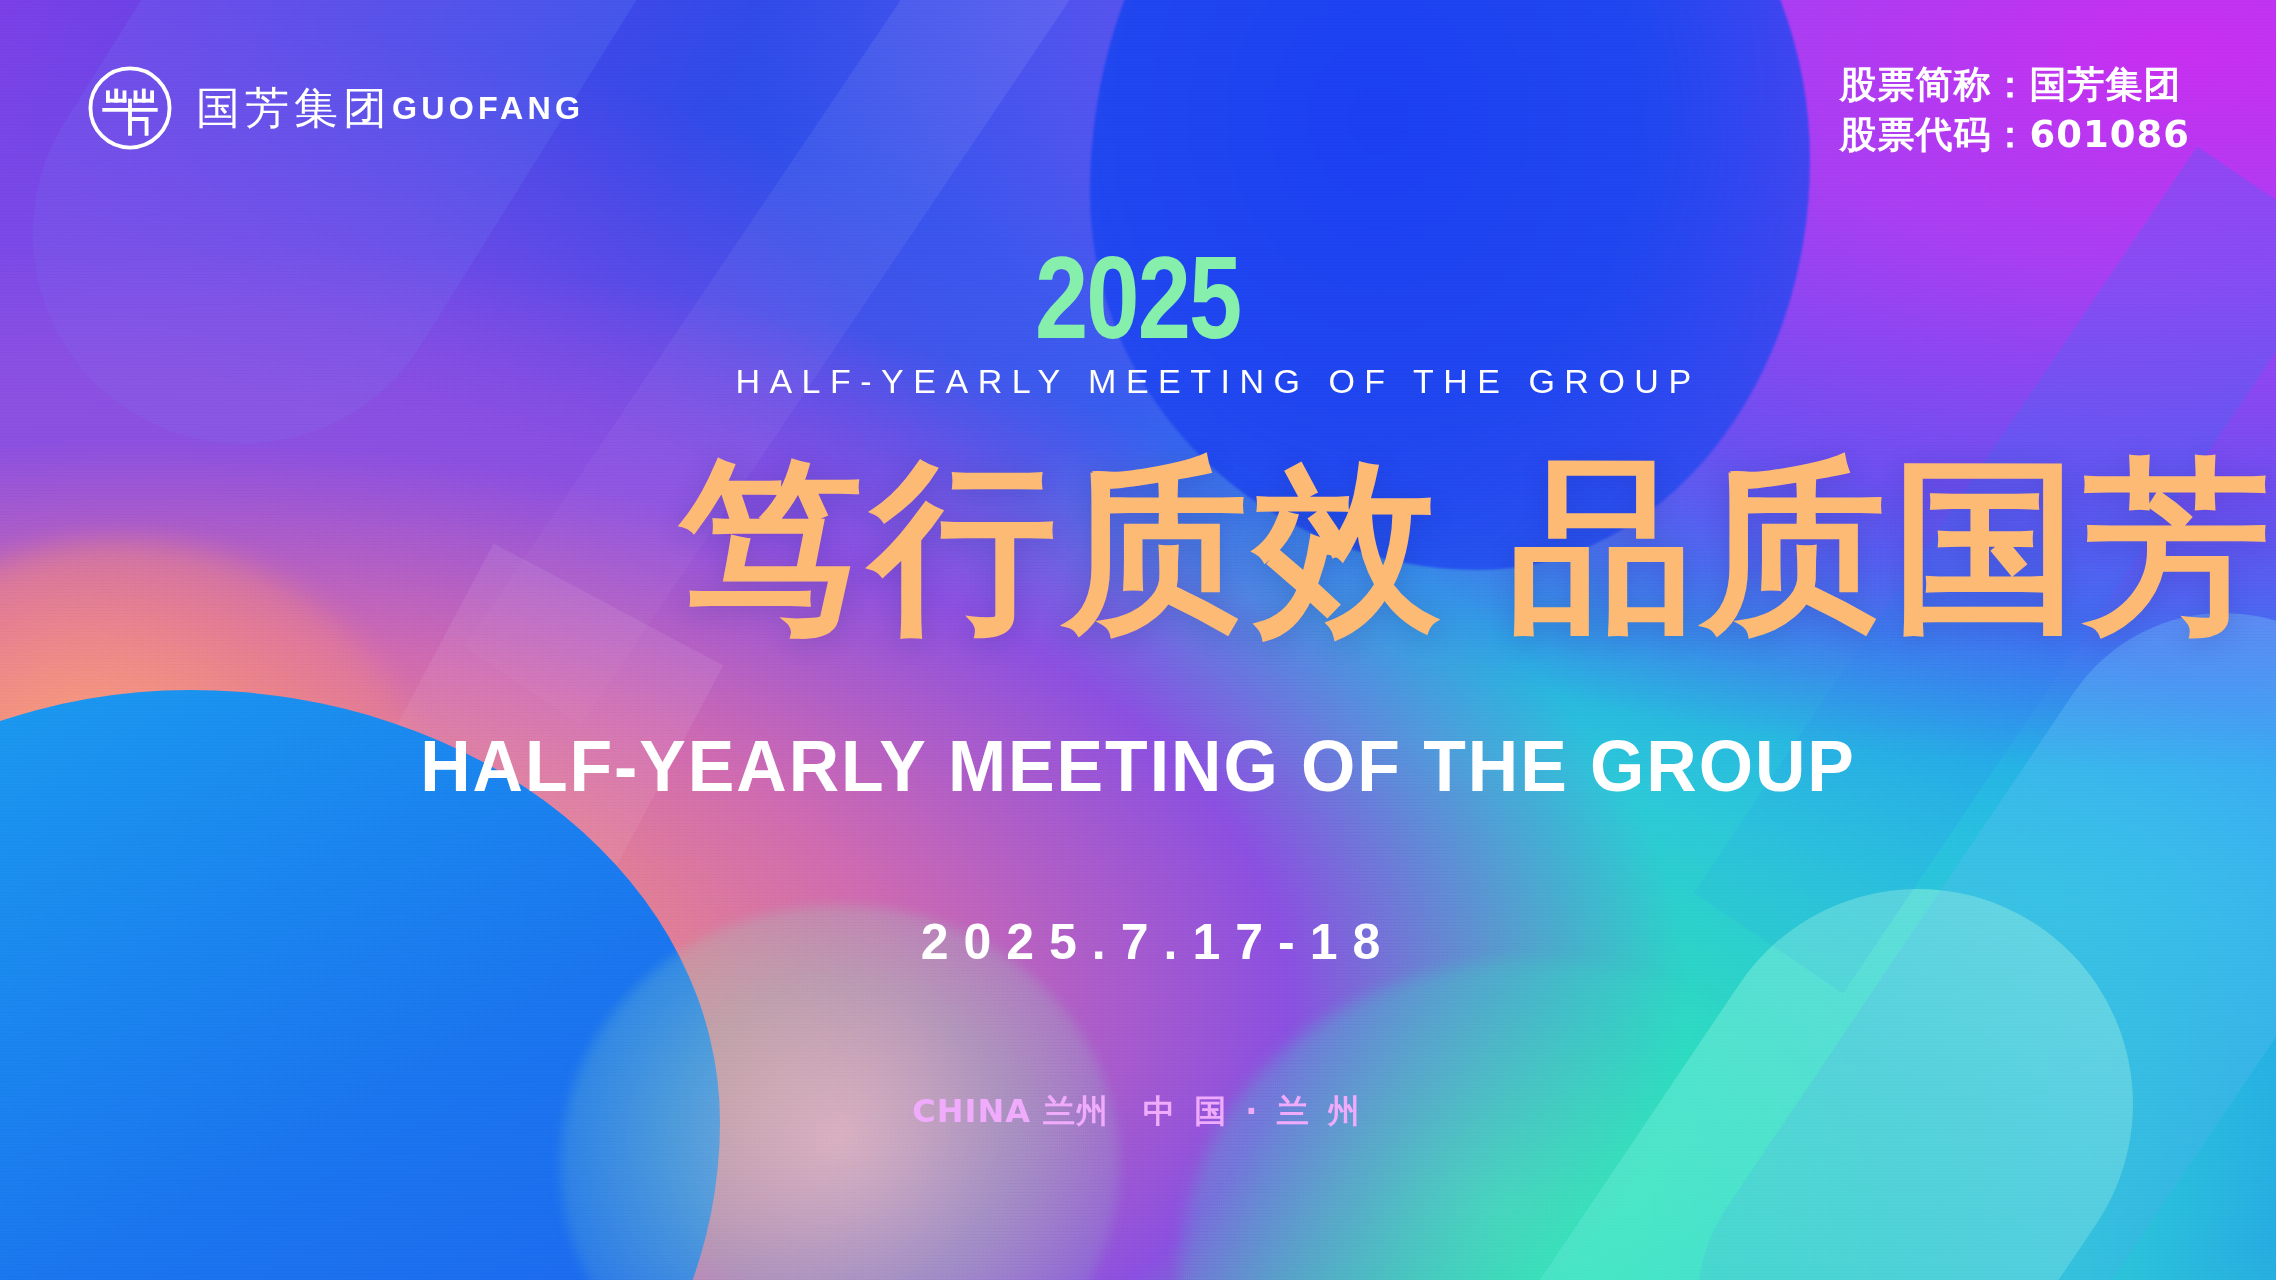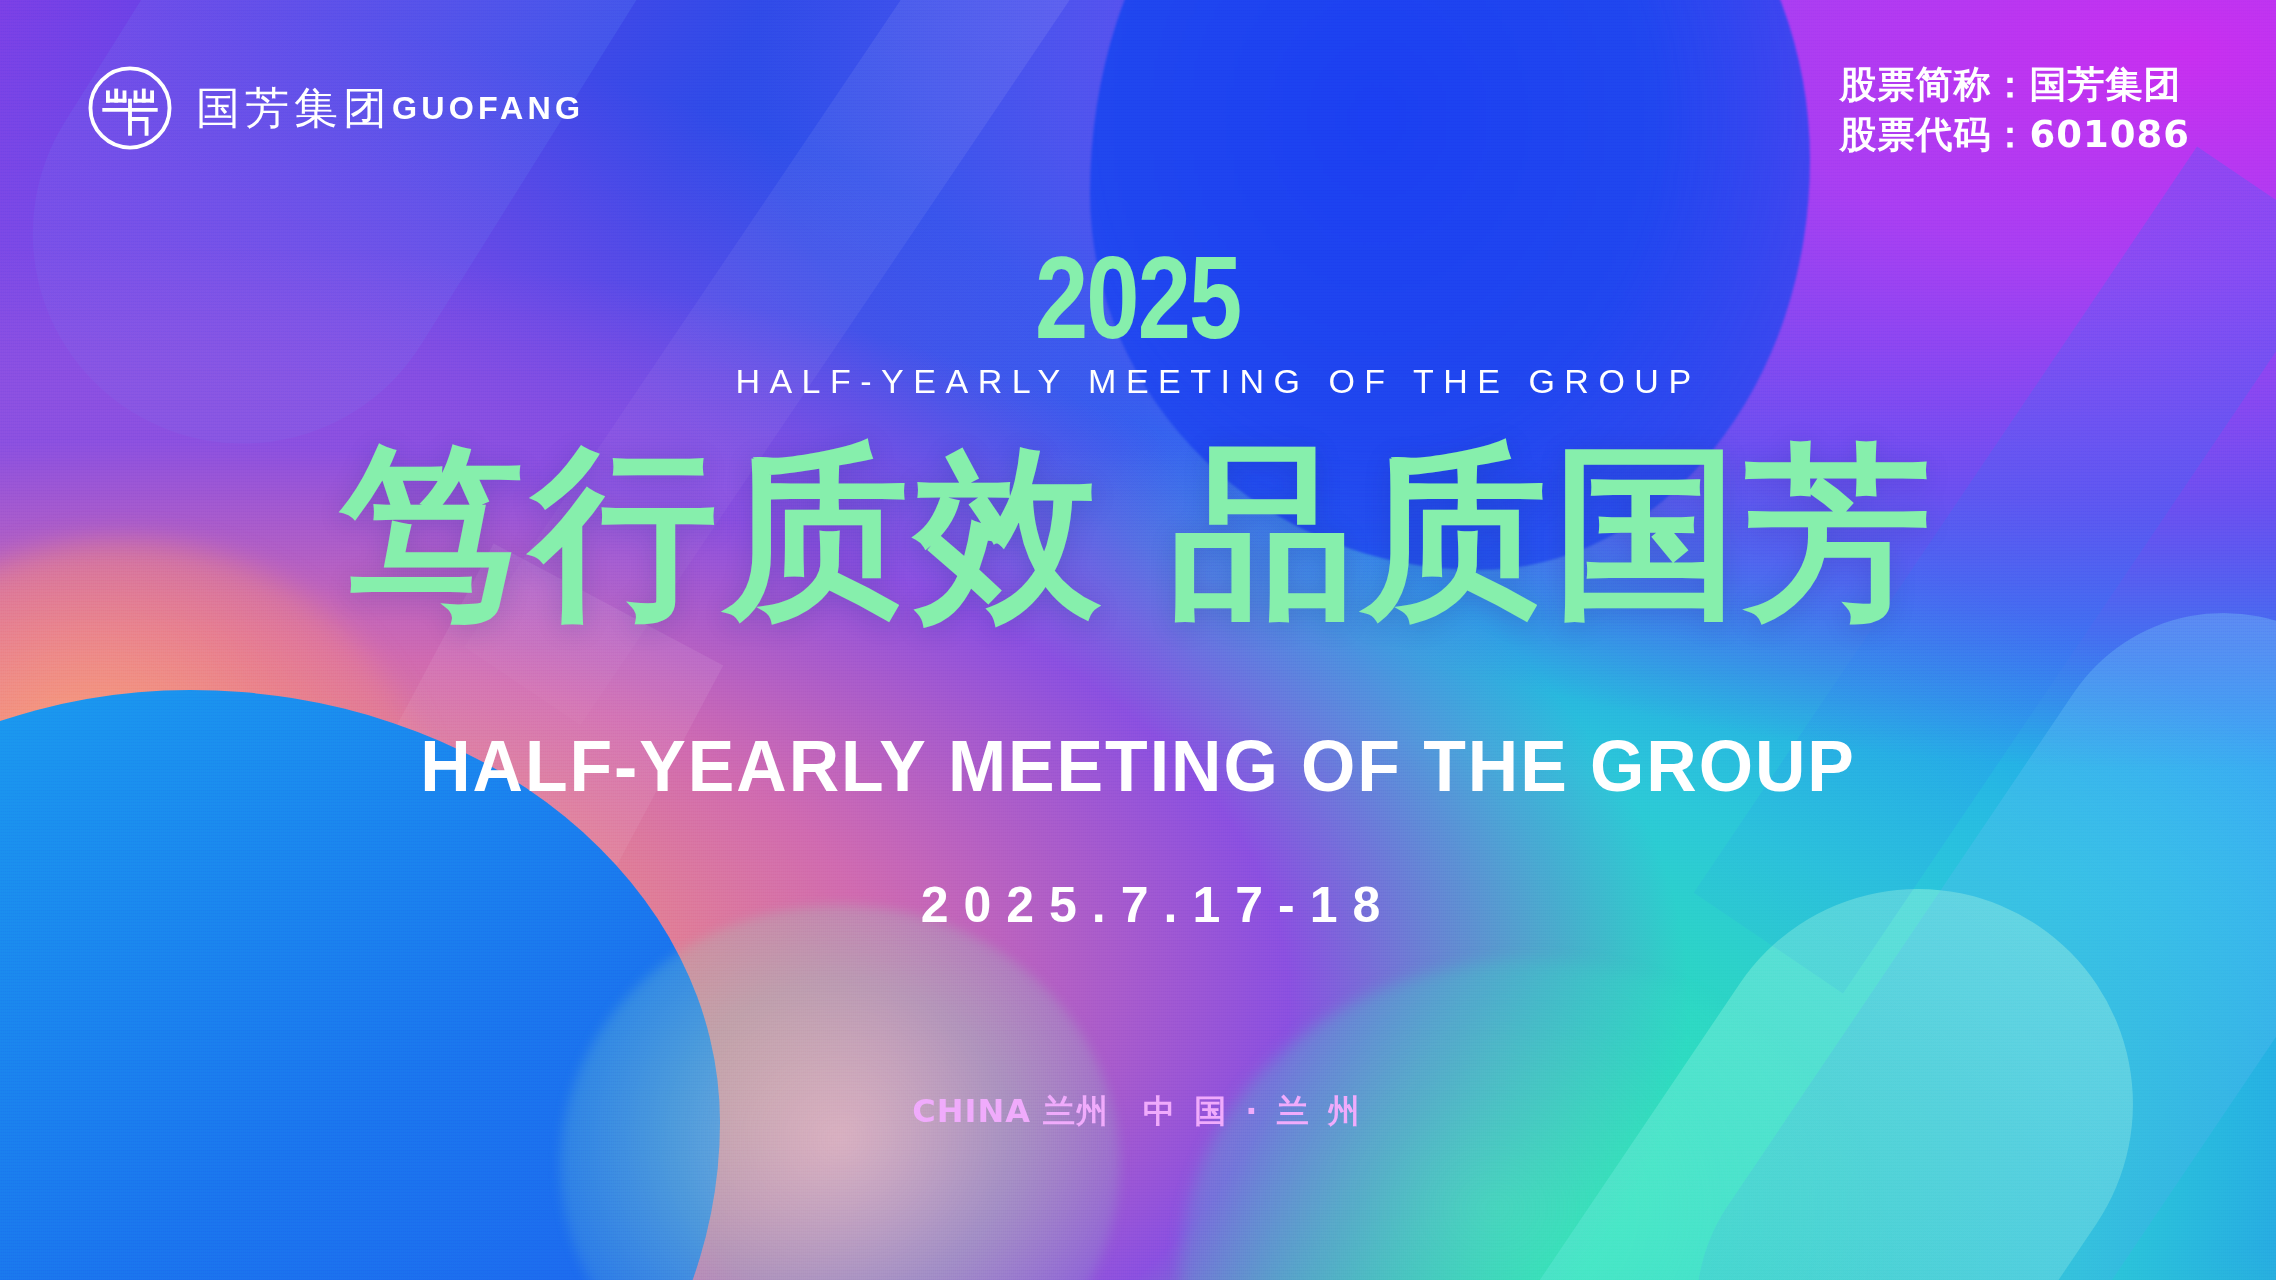--- a/index.html
+++ b/index.html
@@ -196,23 +196,23 @@
     font-weight: 400;
     letter-spacing: 9.5px;
     padding-left: 160px;
     white-space: nowrap;
   }
 
   
   .headline {
     position: absolute;
     left: 0; right: 0; top: 455px;
-    text-align: center;
-    color: #86efac;
-    font-family: Liberation Mono, monospace;
+    text-align: right;
+    color: #fdba74;
+    font-family: Liberation Serif, serif;
     font-weight: 700;
     font-size: 186px;
     line-height: 1;
     letter-spacing: 6px;
     white-space: nowrap;
     text-shadow: 0 4px 26px rgba(20,40,120,0.18);
   }
   .headline .gap { display: inline-block; width: 62px; }
 
   .headline-en {
@@ -225,21 +225,21 @@
     font-size: 72px;
     letter-spacing: 2px;
     line-height: 1;
     white-space: nowrap;
     transform: scaleX(0.97);
   }
 
   
   .date {
     position: absolute;
-    left: 0; right: 0; top: 876px;
+    left: 0; right: 0; top: 913px;
     text-align: center;
     color: #ffffff;
     font-family: "Liberation Sans", sans-serif;
     font-weight: 700;
     font-size: 50px;
     letter-spacing: 15px;
     white-space: nowrap;
     margin-left: 40px;
   }
 

